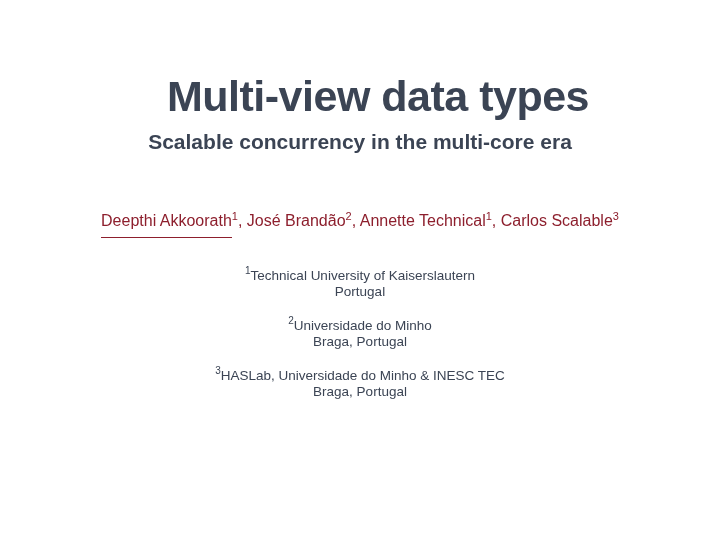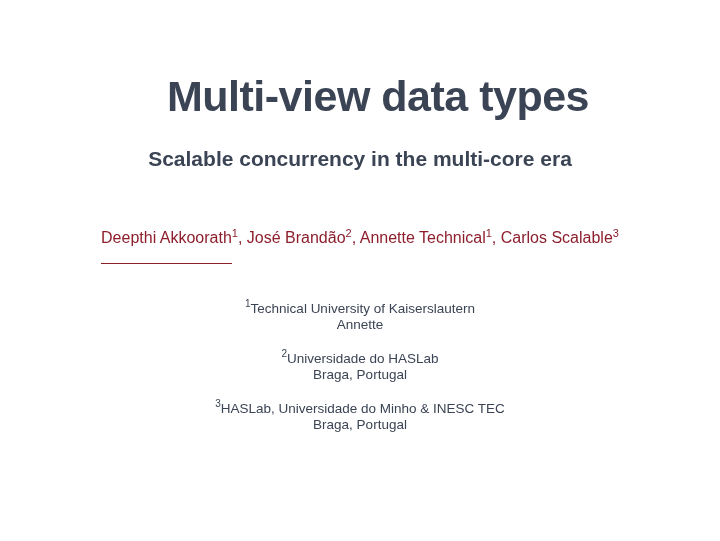--- a/index.html
+++ b/index.html
@@ -23,38 +23,38 @@
     font-weight: 700;
     color: #3b4454;
     margin-top: 72px;
     letter-spacing: -0.5px;
     margin-left: 36px;
   }
   .subtitle {
     font-size: 21px;
     font-weight: 700;
     color: #3b4454;
-    margin-top: 26px;
+    margin-top: 9px;
   }
   .authors {
     margin-top: 56px;
     font-size: 16px;
     color: #8d1f2d;
     line-height: 1.2;
   }
   .authors .presenter {
     border-bottom: 1px solid #8d1f2d;
-    padding-bottom: 17px;
+    padding-bottom: 8px;
   }
   .authors sup {
     font-size: 11px;
     vertical-align: super;
   }
   .affiliations {
-    margin-top: 50px;
+    margin-top: 34px;
     font-size: 13.5px;
     color: #3b4454;
     line-height: 1.25;
   }
   .aff-block {
     margin-bottom: 14px;
   }
   .aff-block sup {
     font-size: 10px;
     vertical-align: super;
@@ -72,24 +72,24 @@
   <div class="authors">
     <span class="presenter">Deepthi Akkoorath</span><sup>1</sup>,
     <span>José Brandão</span><sup>2</sup>,
     <span>Annette Technical</span><sup>1</sup>,
     <span>Carlos Scalable</span><sup>3</sup>
   </div>
 
   <div class="affiliations">
     <div class="aff-block">
       <sup>1</sup><span>Technical University of Kaiserslautern</span><br>
-      <span>Annette</span>
+      <span>Portugal</span>
     </div>
     <div class="aff-block">
-      <sup>2</sup><span>Universidade do HASLab</span><br>
+      <sup>2</sup><span>Universidade do Minho</span><br>
       <span>Braga, Portugal</span>
     </div>
     <div class="aff-block">
       <sup>3</sup><span>HASLab, Universidade do Minho &amp; INESC TEC</span><br>
       <span>Braga, Portugal</span>
     </div>
   </div>
 
 </div>
 

